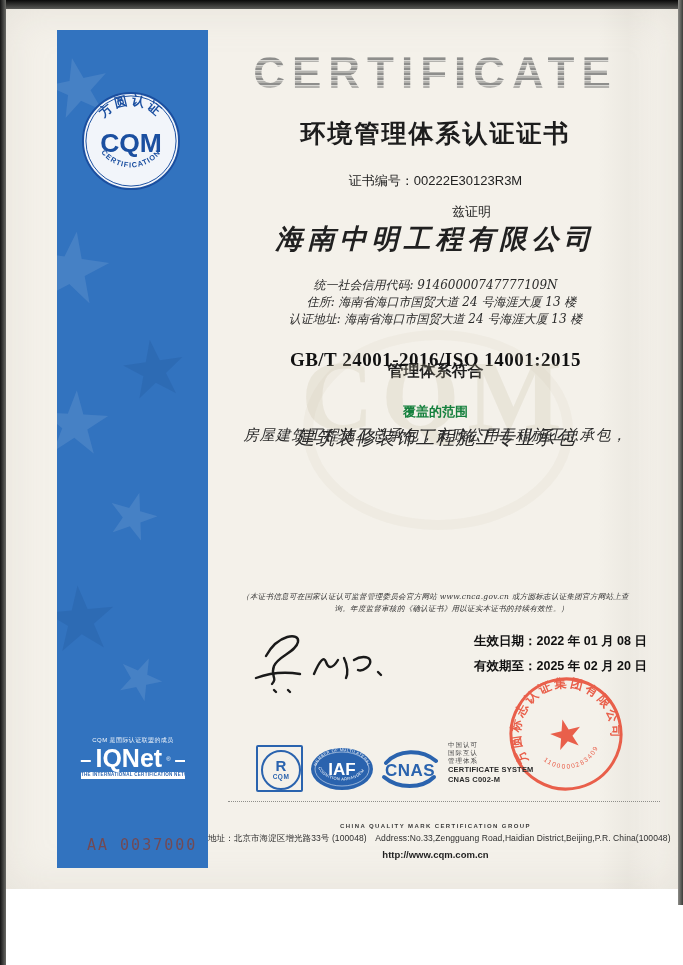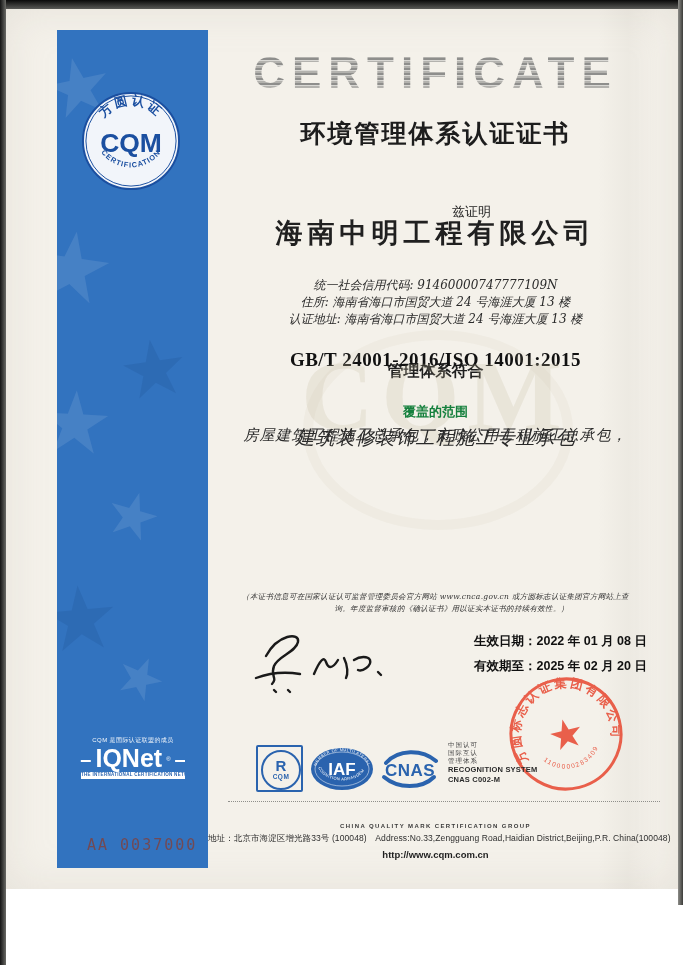--- a/index.html
+++ b/index.html
@@ -46,25 +46,25 @@
   .main{left:208px;top:0;width:455px;height:965px;}
   .cline{position:absolute;left:0;width:100%;text-align:center;white-space:nowrap;}
 
   .ghost-title{top:48px;font-size:44px;font-weight:bold;letter-spacing:7px;
                background:repeating-linear-gradient(180deg,#8e8e8c 0 2px,#d9d8d4 2px 3px,#b3b2ae 3px 5px);
                -webkit-background-clip:text;background-clip:text;color:transparent;
                font-family:"Liberation Sans",sans-serif;}
   .cert-title{top:117px;font-size:25px;font-weight:bold;color:#1d1d1d;letter-spacing:2px;}
   .cert-no{top:172px;font-size:13px;color:#222;}
   .certify{top:203px;font-size:13px;color:#222;padding-left:36px;}
-  .company{top:215px;font-size:27px;font-weight:600;letter-spacing:5px;
+  .company{top:221px;font-size:27px;font-weight:600;font-style:italic;letter-spacing:5px;
            color:#202020;font-family:"DejaVu Serif",serif;}
   .kai{font-family:"DejaVu Serif",serif;font-style:italic;color:#2a2a2a;}
   .info1{top:277px;font-size:12px;}
-  .info2{top:294px;font-size:12px;}
+  .info2{top:294px;font-size:12px;padding-left:6px;}
   .info3{top:311px;font-size:12px;}
   .conform{top:332px;font-size:16px;font-weight:bold;color:#1e1e1e;margin-top:29px;}
   .standard{top:349px;font-size:19px;font-weight:bold;color:#111;
             font-family:"Liberation Serif",serif;letter-spacing:.5px;}
   .scope-label{top:403px;font-size:13px;font-weight:bold;color:#15803d;}
   .scope1{top:426px;font-size:15px;letter-spacing:1px;}
   .scope2{top:425px;font-size:19px;letter-spacing:1px;}
 
   .watermark{top:338px;font-size:100px;font-weight:bold;letter-spacing:8px;
              color:rgba(198,188,158,.22);font-family:"Liberation Serif",serif;}
@@ -146,20 +146,21 @@
 
     <div class="abs serial">AA 0037000</div>
   </div>
 
   <div class="abs main">
 
     <div class="cline ghost-title">CERTIFICATE</div>
 
     <div class="cline cert-title">环境管理体系认证证书</div>
 
+    <div class="cline cert-no"><span>证书编号：</span><span>00222E30123R3M</span></div>
 
     <div class="cline certify">兹证明</div>
 
     <div class="cline company">海南中明工程有限公司</div>
 
     <div class="cline kai info1">统一社会信用代码: 91460000747777109N</div>
     <div class="cline kai info2">住所: 海南省海口市国贸大道 24 号海涯大厦 13 楼</div>
     <div class="cline kai info3">认证地址: 海南省海口市国贸大道 24 号海涯大厦 13 楼</div>
 
     <div class="cline conform">管理体系符合</div>
@@ -235,21 +236,21 @@
       <svg class="cnas" width="60" height="42" viewBox="0 0 60 42">
         <path d="M6,15 C18,1 42,1 56,13" fill="none" stroke="#2a63ae" stroke-width="4" stroke-linecap="round"></path>
         <path d="M4,29 C18,41 42,41 54,29" fill="none" stroke="#2a63ae" stroke-width="4" stroke-linecap="round"></path>
         <text x="30" y="28" font-size="17" font-weight="900" fill="#2a63ae" text-anchor="middle" letter-spacing=".5" font-family="Liberation Sans, sans-serif">CNAS</text>
       </svg>
 
       <div class="acc-text">
         <div class="acc-cn">中国认可</div>
         <div class="acc-cn">国际互认</div>
         <div class="acc-cn">管理体系</div>
-        <div class="acc-en">RECOGNITION SYSTEM</div>
+        <div class="acc-en">CERTIFICATE SYSTEM</div>
         <div class="acc-en">CNAS C002-M</div>
       </div>
     </div>
 
     <div class="abs dotline"></div>
 
     <div class="cline org-en">CHINA QUALITY MARK CERTIFICATION GROUP</div>
     <div class="cline f-address">地址：北京市海淀区增光路33号 (100048)　Address:No.33,Zengguang Road,Haidian District,Beijing,P.R. China(100048)</div>
     <div class="cline f-url">http://www.cqm.com.cn</div>
   </div>

